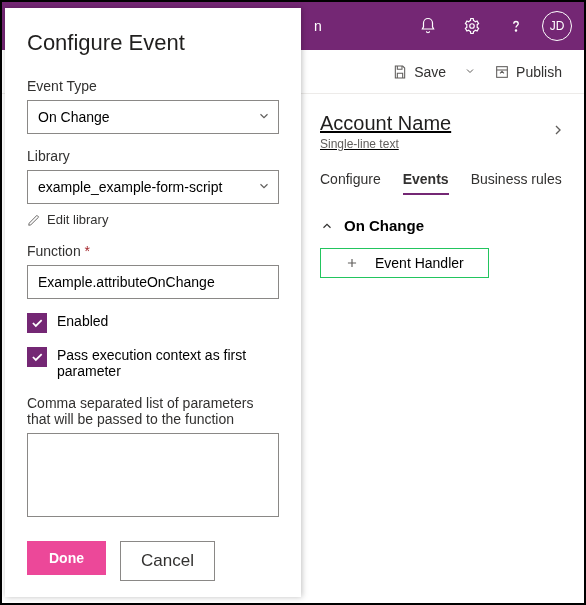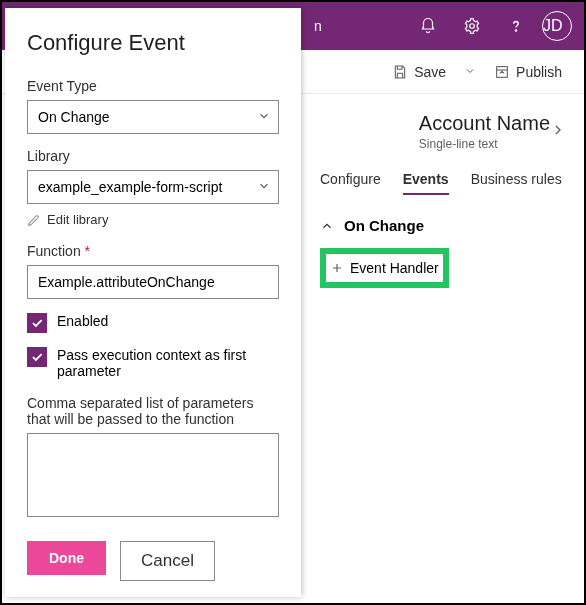--- a/index.html
+++ b/index.html
@@ -1,35 +1,35 @@
 <!DOCTYPE html>
 <html><head>
 <meta charset="utf-8">
 <style>
   * { box-sizing: border-box; margin: 0; padding: 0; font-family: "Segoe UI", Arial, sans-serif; }
   body { width: 586px; height: 605px; overflow: hidden; background: #fff; position: relative; border: 2px solid #000; }
 
   .topbar { height: 48px; background: #742774; display: flex; align-items: center; justify-content: flex-end; padding: 0 12px; gap: 8px; color: #fff; }
   .topbar .icon-btn { width: 36px; height: 36px; display:flex; align-items:center; justify-content:center; cursor:pointer; }
-  .avatar { width: 30px; height: 30px; border: 1px solid #fff; border-radius: 50%; display:flex; align-items:center; justify-content:flex-start; font-size:16px; }
+  .avatar { width: 30px; height: 30px; border: 1px solid #fff; border-radius: 50%; display:flex; align-items:center; justify-content:center; font-size:12px; }
 
   .commandbar { height: 44px; display:flex; align-items:center; justify-content:flex-end; padding: 0 14px; gap: 4px; color:#323130; font-size:14px; border-bottom:1px solid #edebe9; }
   .cmd { display:flex; align-items:center; gap:6px; padding:4px 8px; cursor:pointer; }
   .cmd svg { stroke:#605e5c; }
   .chev-split { padding:4px 6px; cursor:pointer; }
 
   .sidepanel-bg { position:absolute; top:92px; left:300px; right:0; bottom:0; padding:18px 18px; }
-  .field-header { display:flex; align-items:center; justify-content:flex-end; }
+  .field-header { display:flex; align-items:center; justify-content:space-between;text-decoration:underline; }
   .field-title { font-size:20px; color:#201f1e; }
   .field-sub { font-size:12px; color:#605e5c; margin-top:2px; }
   .tabs { display:flex; gap:22px; margin-top:20px; font-size:14px; }
   .tab { padding-bottom:6px; cursor:pointer; color:#323130; }
   .tab.active { border-bottom:2px solid #742774; font-weight:600; }
   .section-row { display:flex; align-items:center; gap:10px; margin-top:22px; font-size:15px; font-weight:600; cursor:pointer; }
-  .add-row { display:flex; align-items:center; gap:6px; margin-top:14px; padding:6px 4px; font-size:14px; cursor:pointer; border:6px solid #22c55e; width:fit-content; }
+  .add-row { display:flex; align-items:center; gap:16px; margin-top:14px; padding:6px 24px; font-size:14px; cursor:pointer; border:1px solid #22c55e; width:fit-content; }
 
   .panel { position:absolute; top:6px; left:3px; width:296px; bottom:6px; background:#fff; box-shadow: 1px 0 6px rgba(0,0,0,0.25); padding:22px 22px 16px 22px; display:flex; flex-direction:column; }
   .panel h1 { font-size:22px; font-weight:400; color:#201f1e; margin-bottom:18px; }
   .label { font-size:14px; color:#323130; margin-top:4px; margin-bottom:6px; }
   .req::after { content:" *"; color:#a4262c; }
   .select, .textin { width:100%; height:34px; border:1px solid #8a8886; background:#fff; font-size:14px; padding:0 28px 0 10px; position:relative; }
   .select-wrap { position:relative; }
   .select-wrap .chev { position:absolute; right:8px; top:9px; pointer-events:none; }
   .linkish { display:flex; align-items:center; gap:6px; font-size:13px; color:#323130; margin-top:8px; cursor:pointer; }
   .chk-row { display:flex; align-items:flex-start; gap:10px; margin-top:14px; font-size:14px; }

